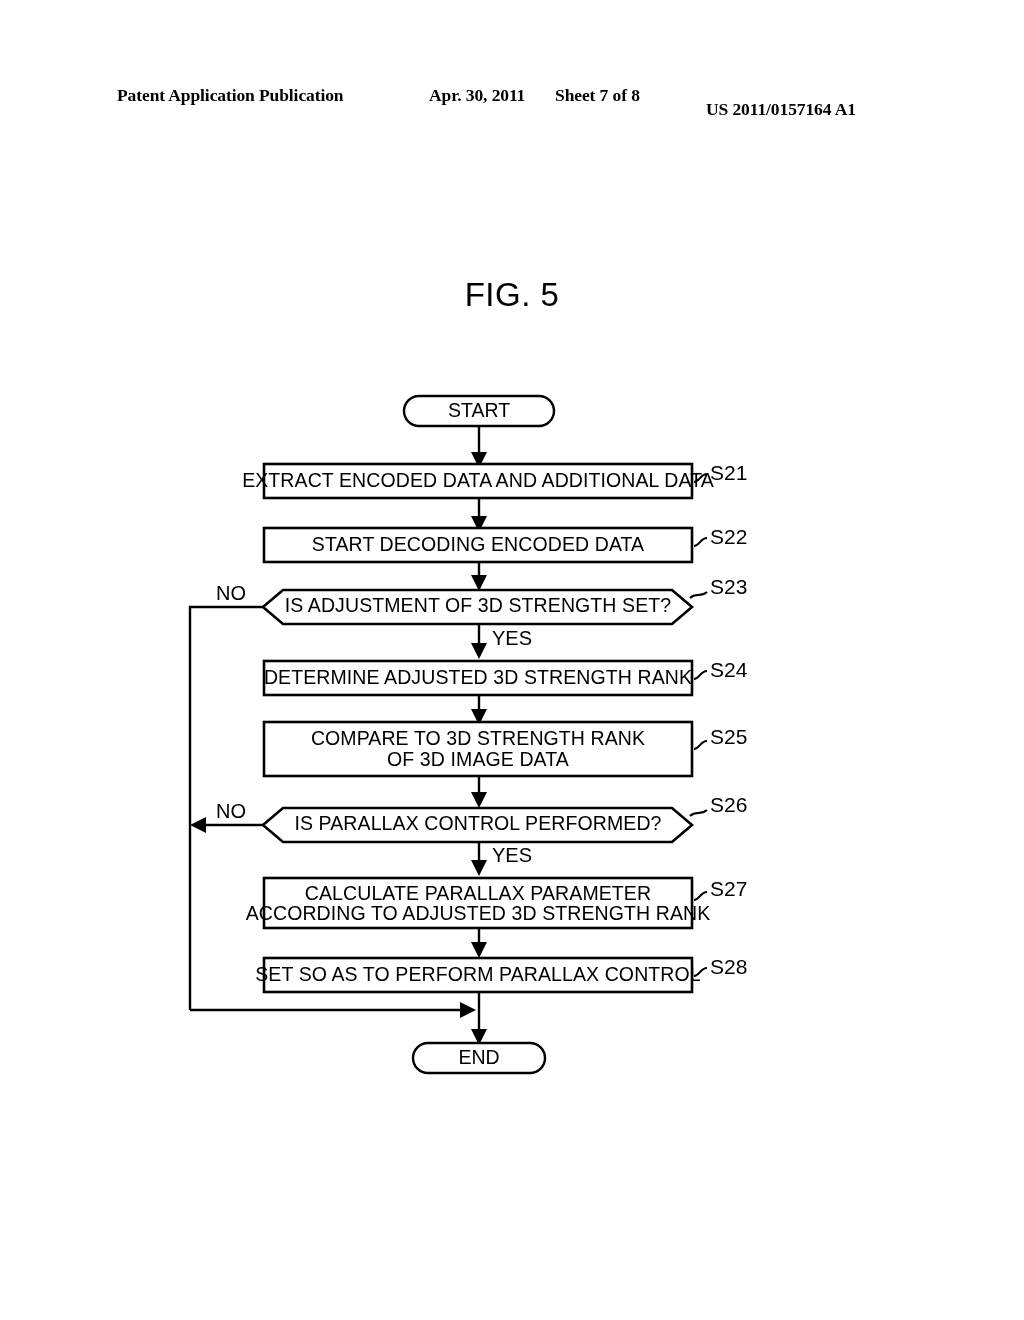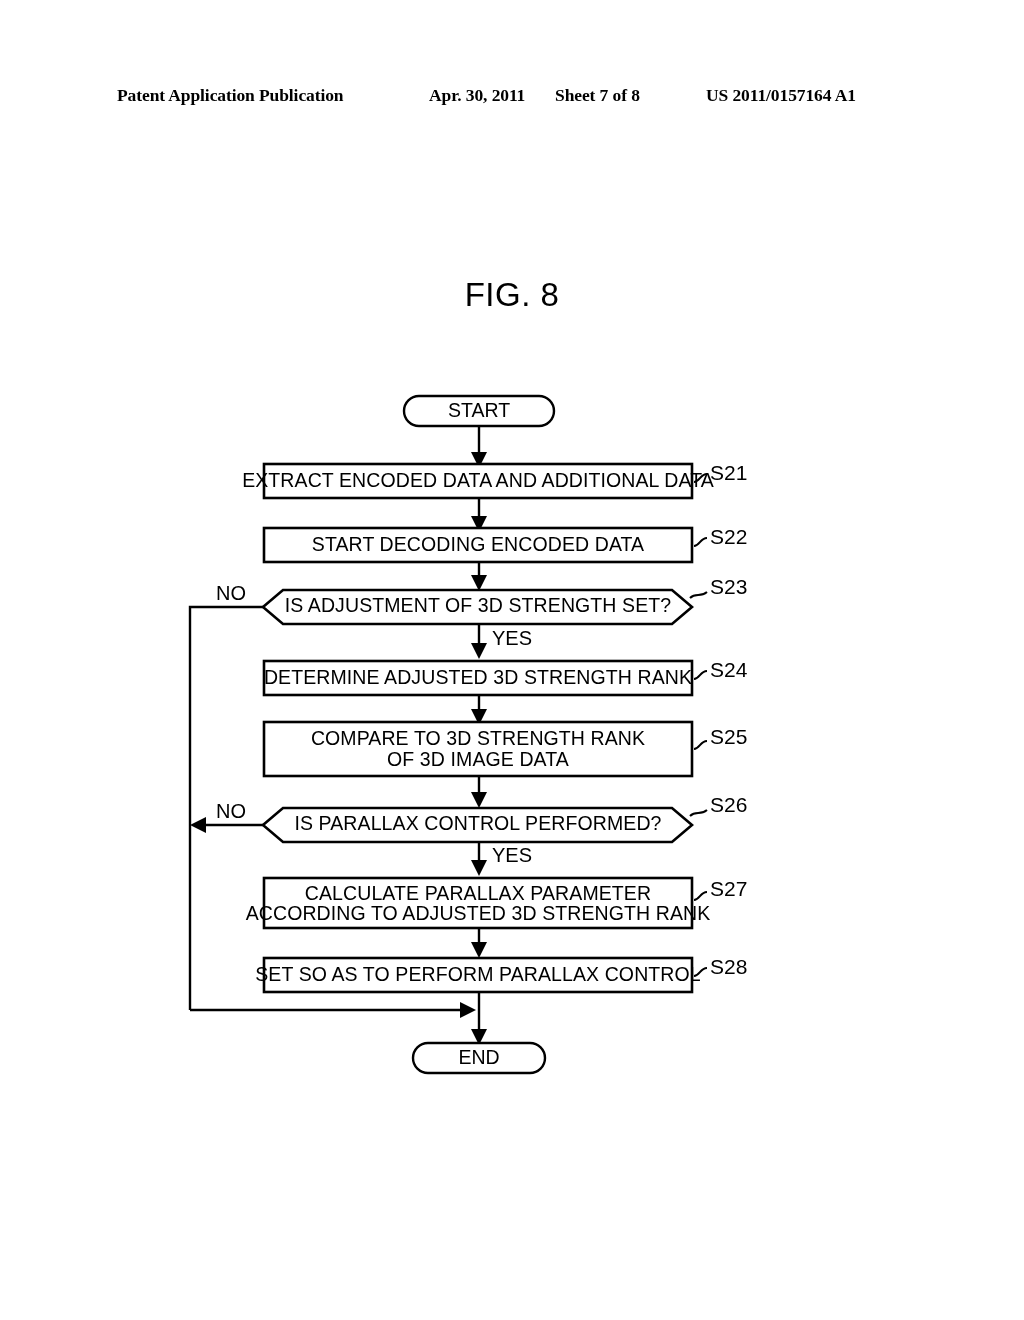--- a/index.html
+++ b/index.html
@@ -44,20 +44,21 @@
     position: absolute;
     left: 429px;
   }
   .pat-header .h-sheet {
     position: absolute;
     left: 555px;
   }
   .pat-header .h-num {
     position: absolute;
     left: 706px;
+    margin-top: 14px;
   }
   
   .fig-title {
     position: absolute;
     left: 0;
     top: 276px;
     width: 1024px;
     text-align: center;
     font-size: 33px;
     letter-spacing: 0.5px;
@@ -128,21 +129,21 @@
 
 <div class="page">
 
   <div class="pat-header">
     <span class="h-pub">Patent Application Publication</span>
     <span class="h-date">Apr. 30, 2011</span>
     <span class="h-sheet">Sheet 7 of 8</span>
     <span class="h-num">US 2011/0157164 A1</span>
   </div>
 
-  <div class="fig-title">FIG. 8</div>
+  <div class="fig-title">FIG. 5</div>
 
   <svg class="diagram" viewBox="0 0 1024 1320" xmlns="http://www.w3.org/2000/svg">
 
     <defs>
       <marker id="arrow-down" markerWidth="12" markerHeight="12" refX="1" refY="5" orient="auto" markerUnits="userSpaceOnUse">
         <path d="M0,0 L10,5 L0,10 z" class="arrowhead"></path>
       </marker>
     </defs>
 
     <g>

